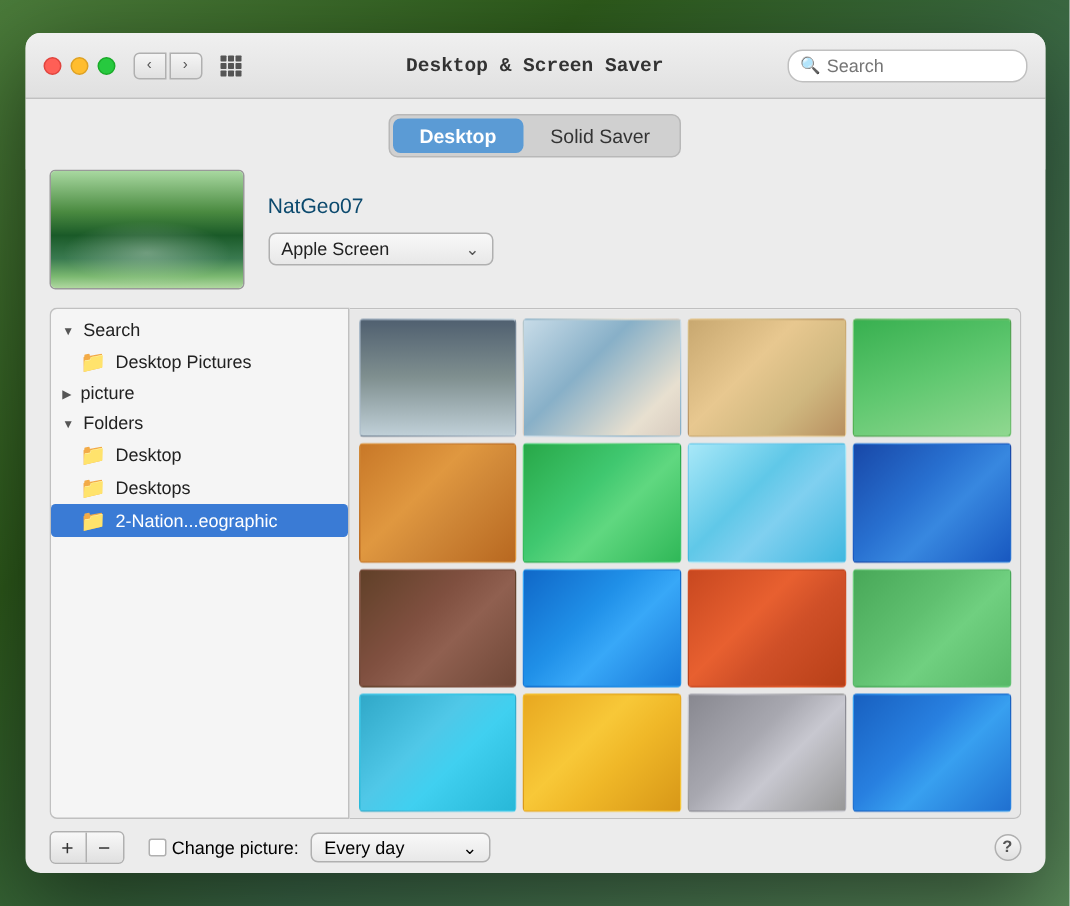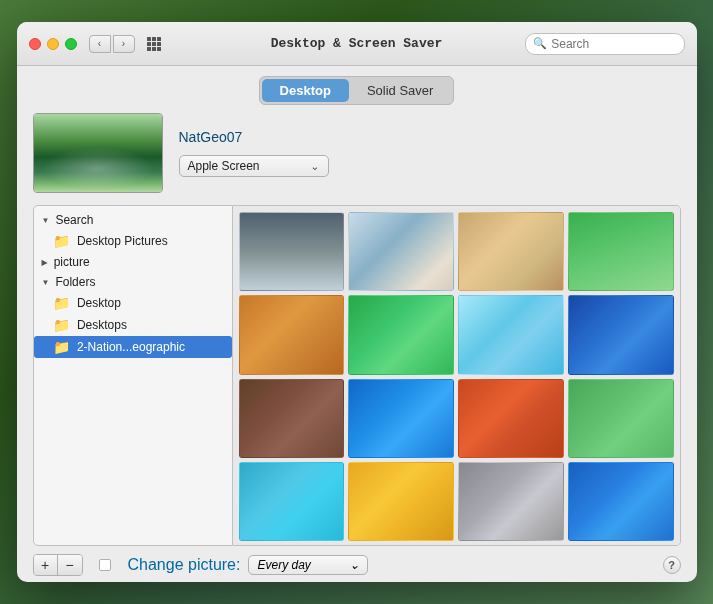--- a/index.html
+++ b/index.html
@@ -323,44 +323,43 @@
       color: #333;
       display: flex;
       align-items: center;
       justify-content: center;
       border-right: 1px solid #b0b0b0;
     }
     .add-remove-btn:last-child { border-right: none; }
     .change-picture-check {
       display: flex;
       align-items: center;
-      gap: 17px;
-      color: #0369a1;
-      font-size: 16px;
+      gap: 4px;
+      color: #000000;
+      font-size: 12px;
     }
     .checkbox {
       width: 12px;
       height: 12px;
       border: 1px solid #b0b0b0;
       border-radius: 2px;
       background: white;
       flex-shrink: 0;
     }
     .change-interval-dropdown {
       display: flex;
       align-items: center;
       background: linear-gradient(to bottom, #f8f8f8, #e8e8e8);
       border: 1px solid #b0b0b0;
       border-radius: 5px;
       padding: 2px 8px;
       width: 120px;
       cursor: pointer;
       justify-content: space-between;
       font-size: 12px;
-      font-style: italic;
     }
     .random-order {
       display: flex;
       align-items: center;
       gap: 5px;
       color: #999;
       font-size: 12px;
     }
     .help-btn {
       margin-left: auto;

